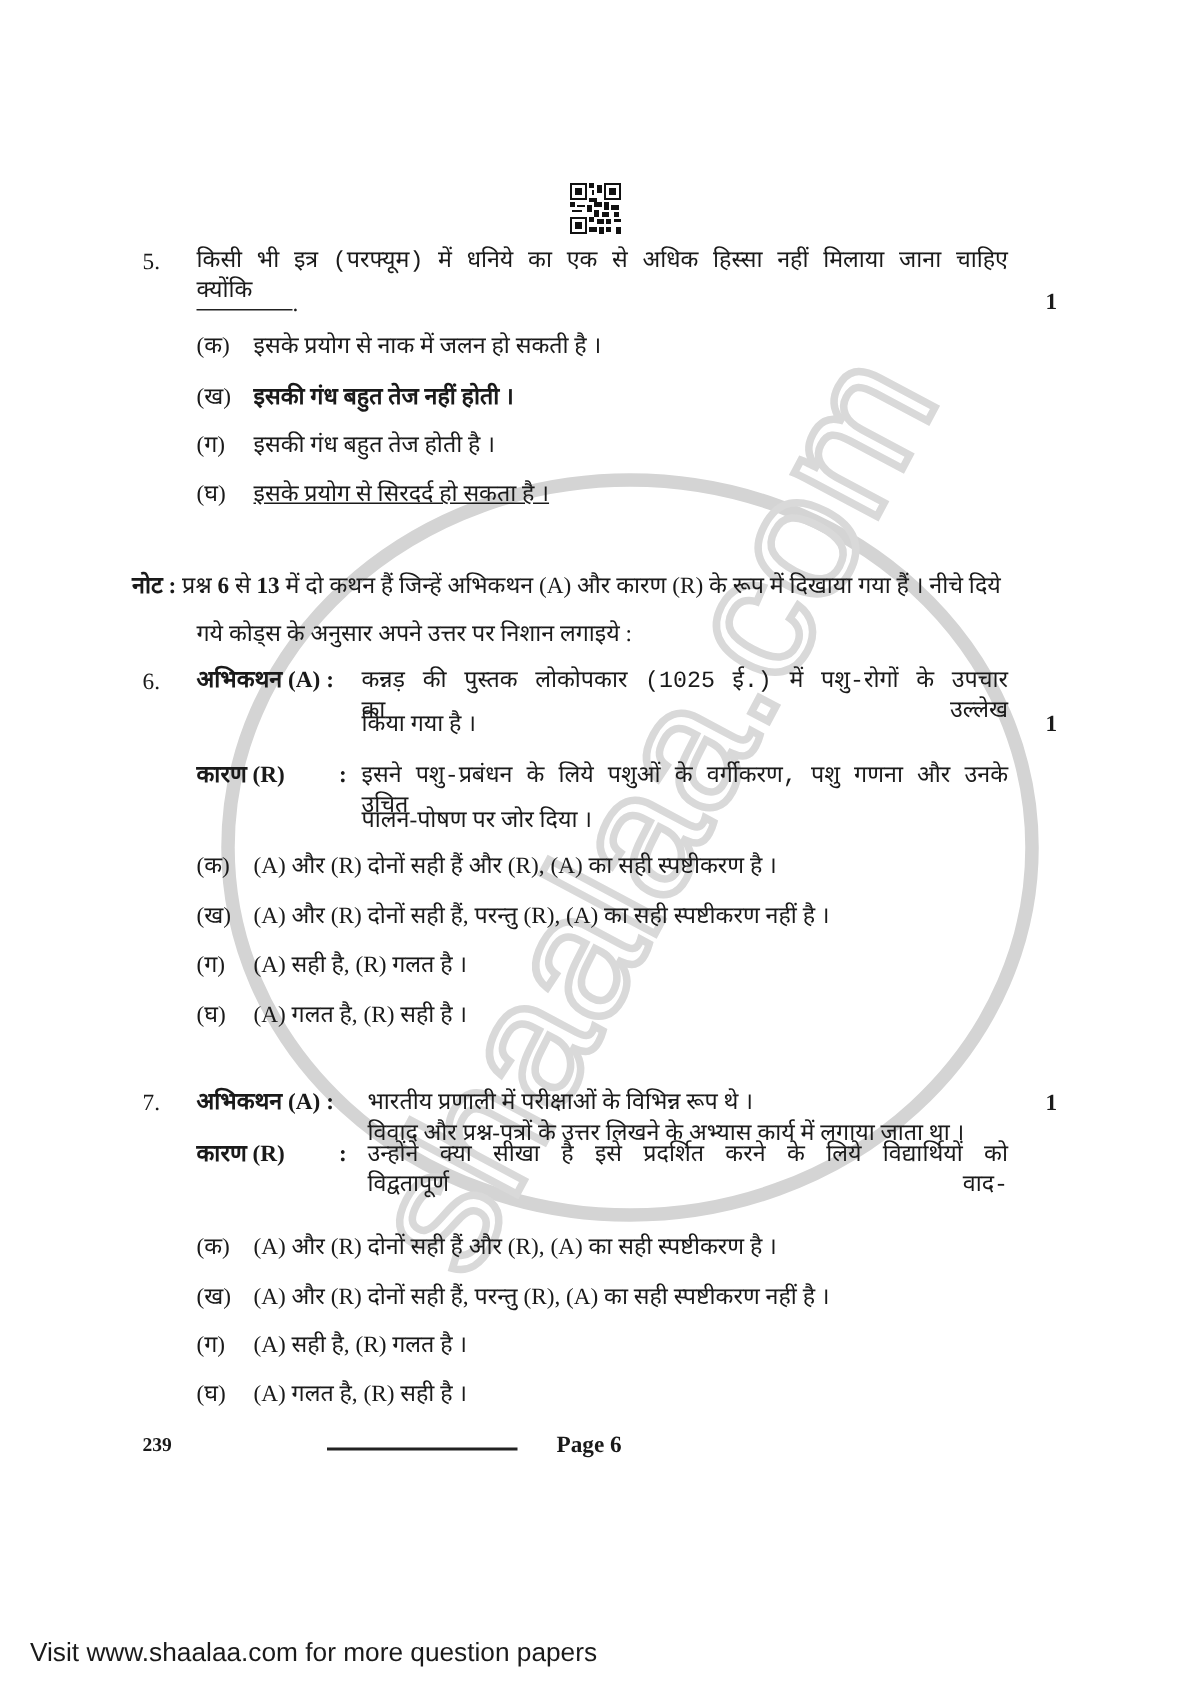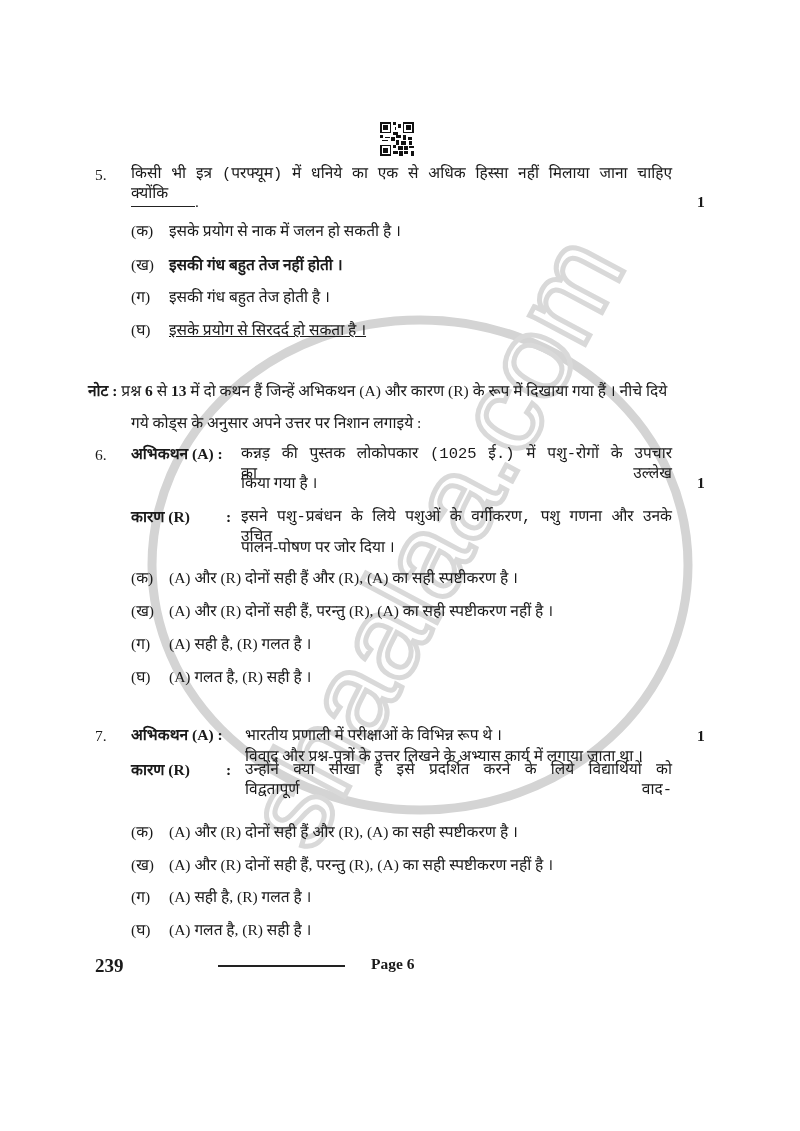--- a/index.html
+++ b/index.html
@@ -131,19 +131,20 @@
         <span class="abs txt" style="left:131px; top:855px;">(ख)</span>
         <span class="abs txt" style="left:169px; top:855px;">(A) और (R) दोनों सही हैं, परन्तु (R), (A) का सही स्पष्टीकरण नहीं है ।</span>
         <span class="abs txt" style="left:131px; top:887px;">(ग)</span>
         <span class="abs txt" style="left:169px; top:887px;">(A) सही है, (R) गलत है ।</span>
         <span class="abs txt" style="left:131px; top:920px;">(घ)</span>
         <span class="abs txt" style="left:169px; top:920px;">(A) गलत है, (R) सही है ।</span>
       </div>
     </section>
 
     <footer>
-      <span class="abs bold" style="left:95px; top:955px; font-size:19px;">239</span>
+      <span class="abs bold" style="left:95px; top:955px; font-size:13px;">239</span>
       <div class="footer-rule"></div>
       <span class="abs bold" style="left:371px; top:955px; font-size:15.5px;">Page 6</span>
     </footer>
 
+    <div class="visit">Visit www.shaalaa.com for more question papers</div>
   </div>
 </div>
 
 </body></html>

